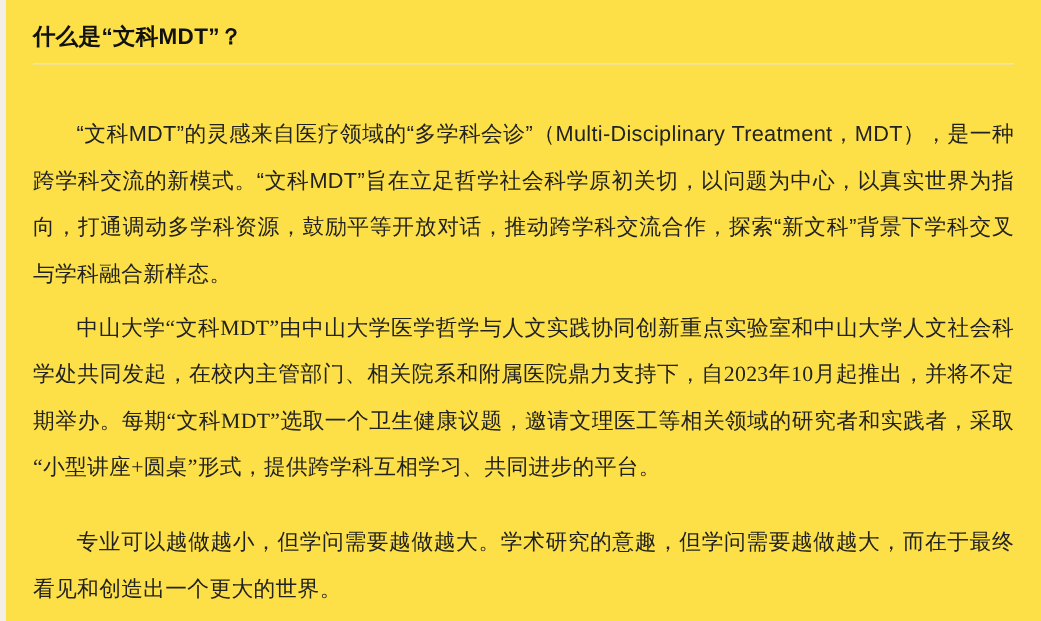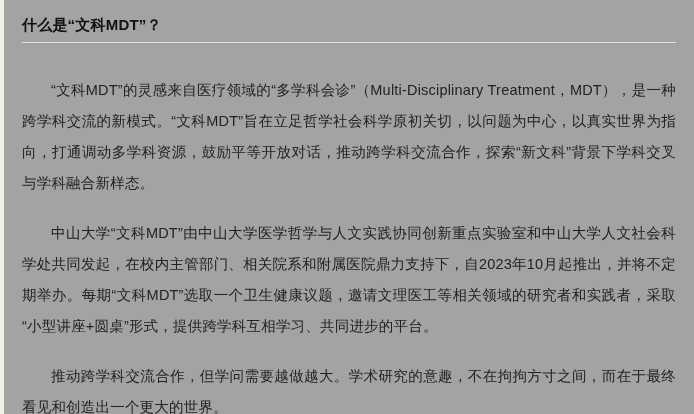--- a/index.html
+++ b/index.html
@@ -11,21 +11,21 @@
     height: 414px;
     background: #fdfbf7;
     font-family: "Liberation Sans", "DejaVu Sans", sans-serif;
     color: #1a1a1a;
     overflow: hidden;
   }
   .page {
     position: relative;
     width: 694px;
     height: 414px;
-    background: #a3a3a3;
+    background: #fde047;
     box-sizing: border-box;
   }
   
   .left-strip {
     position: absolute;
     left: 0;
     top: 0;
     width: 4px;
     height: 414px;
     background: #f4efe6;
@@ -56,36 +56,36 @@
     font-size: 14.5px;
     line-height: 31px;
     color: #222222;
     margin: 0;
     text-align: justify;
     text-justify: inter-ideograph;
     text-indent: 2em;
     letter-spacing: 0.2px;
   }
   p.p1 { margin-top: 32px; }
-  p.p2 { margin-top: 19px; }
+  p.p2 { margin-top: 5px; font-family: Liberation Serif, serif; }
   p.p3 { margin-top: 19px; }
 </style>
 </head>
 <body>
 
 <div class="page">
 
   <div class="left-strip"></div>
 
   <div class="content">
 
     <h1 class="heading">什么是“文科MDT”？</h1>
 
     <div class="rule"></div>
 
     <p class="para p1">“文科MDT”的灵感来自医疗领域的“多学科会诊”（Multi-Disciplinary Treatment，MDT），是一种跨学科交流的新模式。“文科MDT”旨在立足哲学社会科学原初关切，以问题为中心，以真实世界为指向，打通调动多学科资源，鼓励平等开放对话，推动跨学科交流合作，探索“新文科”背景下学科交叉与学科融合新样态。</p>
 
     <p class="para p2">中山大学“文科MDT”由中山大学医学哲学与人文实践协同创新重点实验室和中山大学人文社会科学处共同发起，在校内主管部门、相关院系和附属医院鼎力支持下，自2023年10月起推出，并将不定期举办。每期“文科MDT”选取一个卫生健康议题，邀请文理医工等相关领域的研究者和实践者，采取“小型讲座+圆桌”形式，提供跨学科互相学习、共同进步的平台。</p>
 
-    <p class="para p3">推动跨学科交流合作，但学问需要越做越大。学术研究的意趣，不在拘拘方寸之间，而在于最终看见和创造出一个更大的世界。</p>
+    <p class="para p3">专业可以越做越小，但学问需要越做越大。学术研究的意趣，但学问需要越做越大，而在于最终看见和创造出一个更大的世界。</p>
 
   </div>
 </div>
 
 </body></html>

